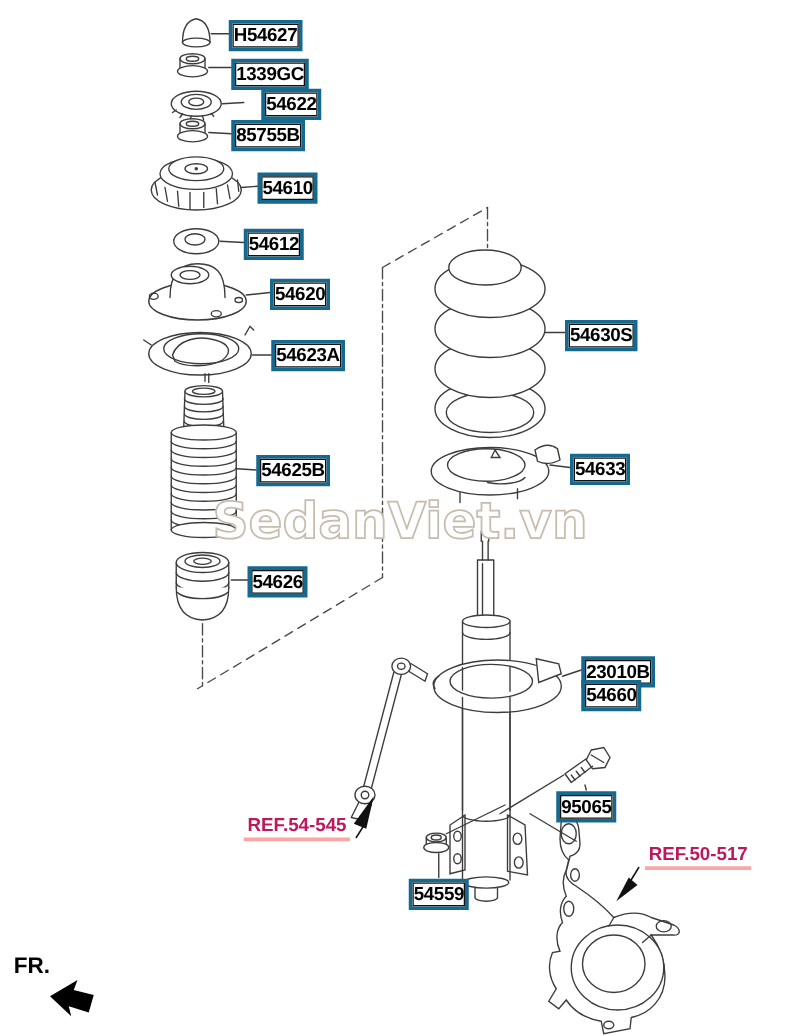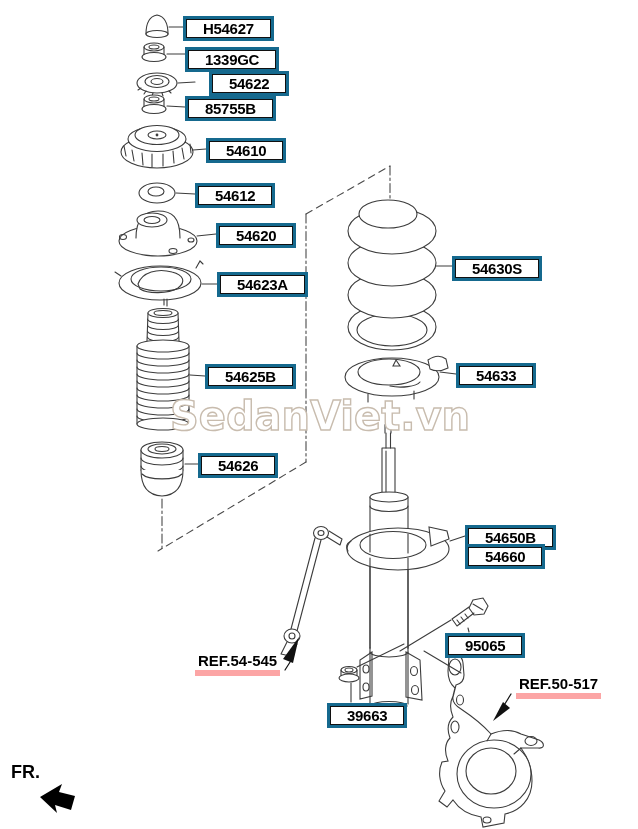--- a/index.html
+++ b/index.html
@@ -1,24 +1,24 @@
 <!DOCTYPE html>
 <html><head>
 <meta charset="utf-8">
 <style>
   html,body{margin:0;padding:0;}
   body{width:638px;height:829px;background:#fff;position:relative;overflow:hidden;
        font-family:"Liberation Sans",sans-serif;}
   .stage{position:absolute;left:0;top:0;width:638px;height:829px;}
   svg.art{position:absolute;left:0;top:0;}
   .plabel{position:absolute;background:#fff;border:3px solid #15698e;z-index:5;}
-  .plabel span{display:block;border:1px solid #101010;background:#fff;padding:0 16px;
+  .plabel span{display:block;border:1px solid #101010;background:#fff;padding:0 0;
        font-size:15px;font-weight:700;letter-spacing:-0.3px;line-height:17px;color:#000;white-space:nowrap;}
-  .ref{position:absolute;z-index:5;font-size:15px;font-weight:700;color:#000000;
-       border-bottom:6px solid #fca5a5;padding:0 3px 1px 3px;white-space:nowrap;background:transparent;}
+  .ref{position:absolute;z-index:5;font-size:15px;font-weight:700;color:#be185d;
+       border-bottom:3px solid #fca5a5;padding:0 3px 1px 3px;white-space:nowrap;background:transparent;}
   .fr{position:absolute;left:11px;top:762px;font-size:18px;font-weight:700;color:#000;z-index:5;}
 </style>
 </head>
 <body>
 
 <div class="stage">
 
 <svg class="art" width="638" height="829" viewBox="0 0 638 829" stroke="#3c3c3c" stroke-width="1.1" fill="none" stroke-linecap="round">
 
   <g stroke="#4a4a4a">
@@ -247,30 +247,30 @@
 <div class="plabel" style="left:198px;top:453px">
       <span>54626</span>
     </div>
 <div class="plabel" style="left:452px;top:256px">
       <span>54630S</span>
     </div>
 <div class="plabel" style="left:456px;top:363px">
       <span>54633</span>
     </div>
 <div class="plabel" style="left:465px;top:525px">
-      <span>54650B</span>
+      <span>23010B</span>
     </div>
 <div class="plabel" style="left:465px;top:544px">
       <span>54660</span>
     </div>
 <div class="plabel" style="left:445px;top:633px">
       <span>95065</span>
     </div>
 <div class="plabel" style="left:327px;top:703px">
-      <span>39663</span>
+      <span>54559</span>
     </div>
 
 <div class="ref" style="left:195px;top:652px">REF.54-545</div>
 <div class="ref" style="left:516px;top:675px">REF.50-517</div>
 
 <div class="fr">FR.</div>
 
 </div>
 
 </body></html>

